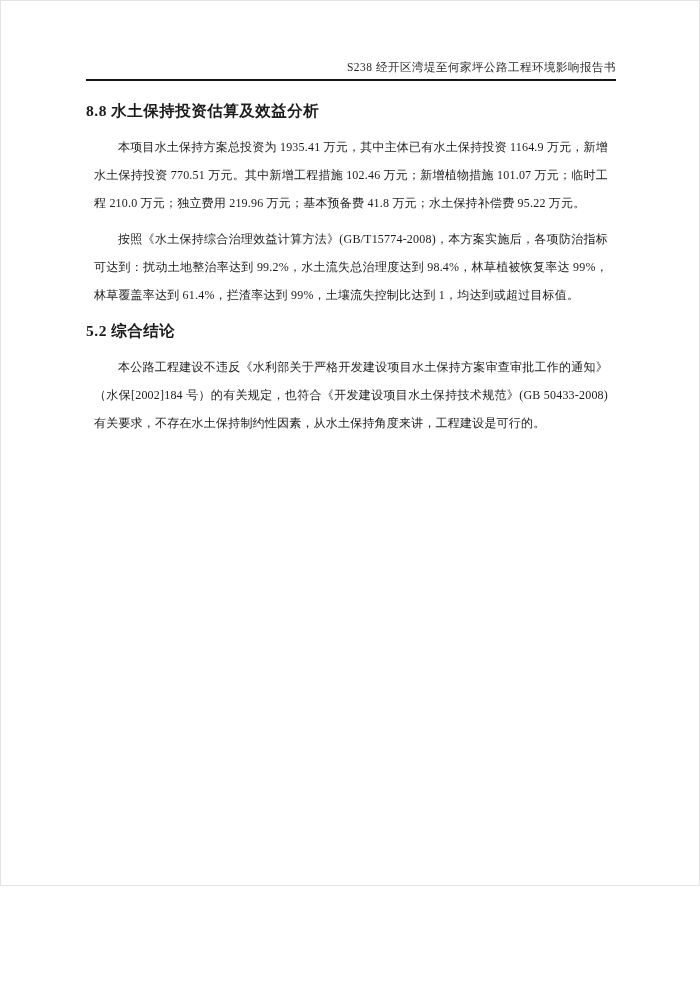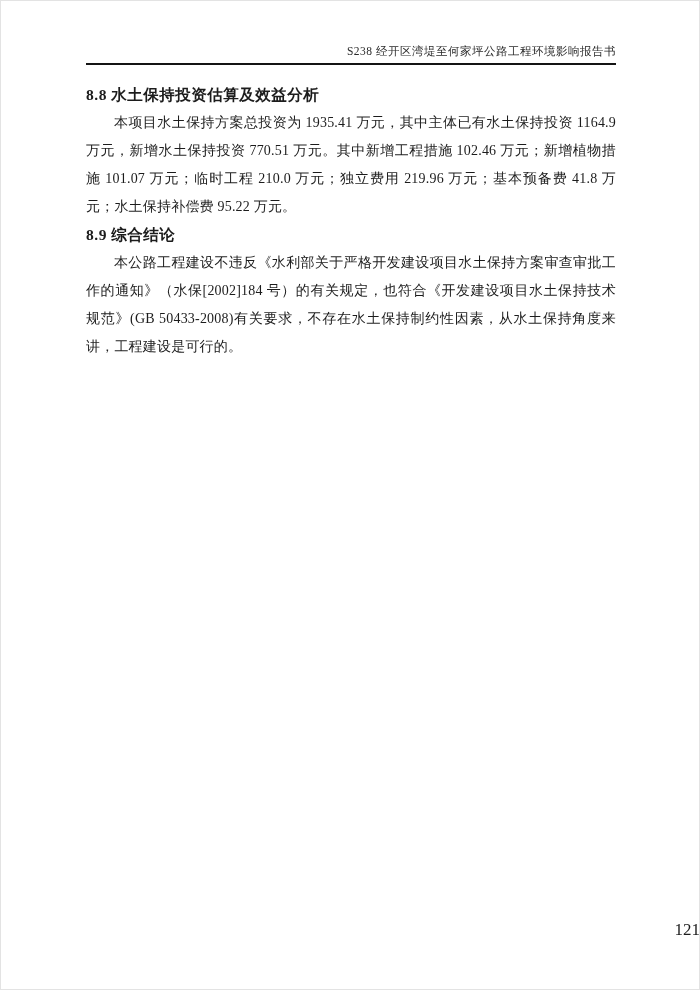--- a/index.html
+++ b/index.html
@@ -3,25 +3,25 @@
 <meta charset="utf-8">
 <style>
   html, body {
     margin: 0;
     padding: 0;
     background: #ffffff;
   }
   .page {
     position: relative;
     width: 700px;
-    height: 990px;
+    height: 886px;
     background: #ffffff;
     box-shadow: inset 0 0 0 1px #e3e3e3;
     box-sizing: border-box;
-    padding: 44px 84px 0 86px;
+    padding: 60px 84px 0 86px;
     font-family: "Liberation Serif", "DejaVu Serif", serif;
     color: #1c1c1c;
     overflow: hidden;
   }
   .running-header {
     text-align: right;
     font-size: 11.5px;
     line-height: 14px;
     letter-spacing: 0.5px;
     color: #2a2a2a;
@@ -37,22 +37,22 @@
     font-size: 15.5px;
     font-weight: bold;
     line-height: 28px;
     letter-spacing: 0.5px;
     font-family: Liberation Serif, serif;
   }
   .section-heading.second {
     margin-top: 0;
   }
   .body-paragraph {
-    margin: 0;
-    font-size: 14px;
+    margin: 8px;
+    font-size: 12px;
     line-height: 28px;
     text-align: justify;
     text-indent: 2em;
     letter-spacing: 0.2px;
   }
   .page-footer {
     position: absolute;
     left: 0;
     top: 920px;
     width: 100%;
@@ -67,20 +67,21 @@
 <div class="page">
 
   <div class="running-header">S238 经开区湾堤至何家坪公路工程环境影响报告书</div>
 
   <hr class="header-rule">
 
   <h2 class="section-heading">8.8 水土保持投资估算及效益分析</h2>
 
   <p class="body-paragraph">本项目水土保持方案总投资为 1935.41 万元，其中主体已有水土保持投资 1164.9 万元，新增水土保持投资 770.51 万元。其中新增工程措施 102.46 万元；新增植物措施 101.07 万元；临时工程 210.0 万元；独立费用 219.96 万元；基本预备费 41.8 万元；水土保持补偿费 95.22 万元。</p>
 
+  <p class="body-paragraph">按照《水土保持综合治理效益计算方法》(GB/T15774-2008)，本方案实施后，各项防治指标可达到：扰动土地整治率达到 99.2%，水土流失总治理度达到 98.4%，林草植被恢复率达 99%，林草覆盖率达到 61.4%，拦渣率达到 99%，土壤流失控制比达到 1，均达到或超过目标值。</p>
 
-  <h2 class="section-heading second">8.9 综合结论</h2>
+  <h2 class="section-heading second">5.2 综合结论</h2>
 
   <p class="body-paragraph">本公路工程建设不违反《水利部关于严格开发建设项目水土保持方案审查审批工作的通知》（水保[2002]184 号）的有关规定，也符合《开发建设项目水土保持技术规范》(GB 50433-2008)有关要求，不存在水土保持制约性因素，从水土保持角度来讲，工程建设是可行的。</p>
 
   <div class="page-footer">121</div>
 
 </div>
 
 </body></html>

